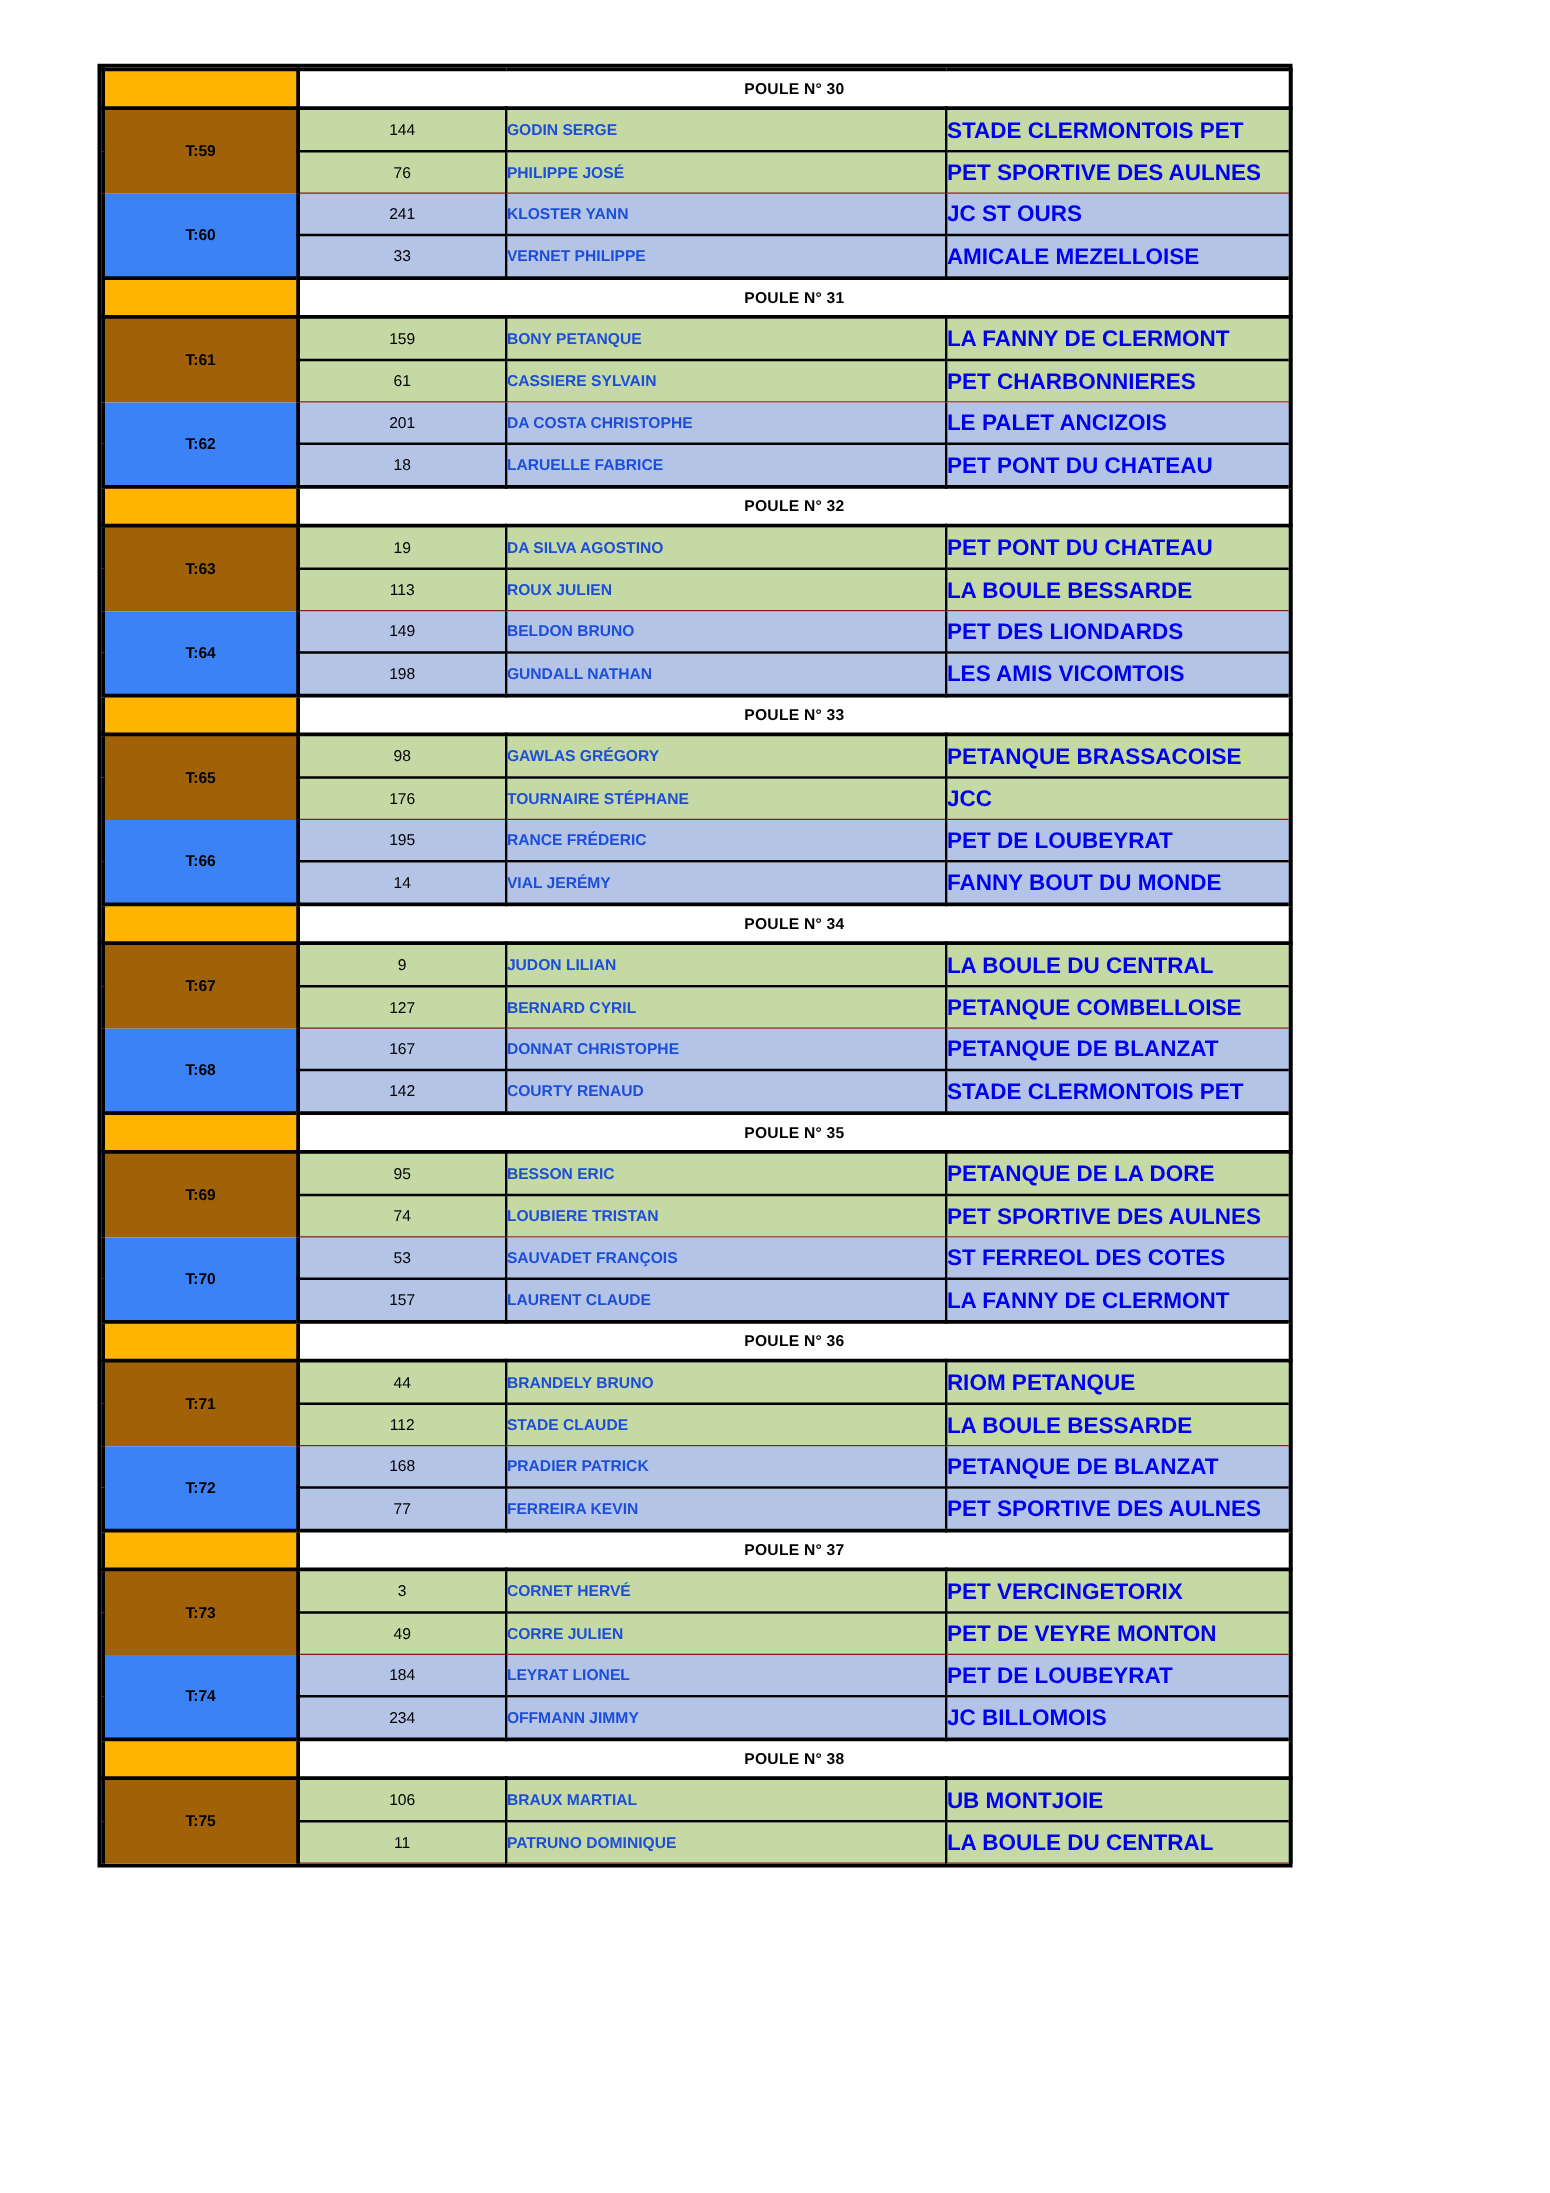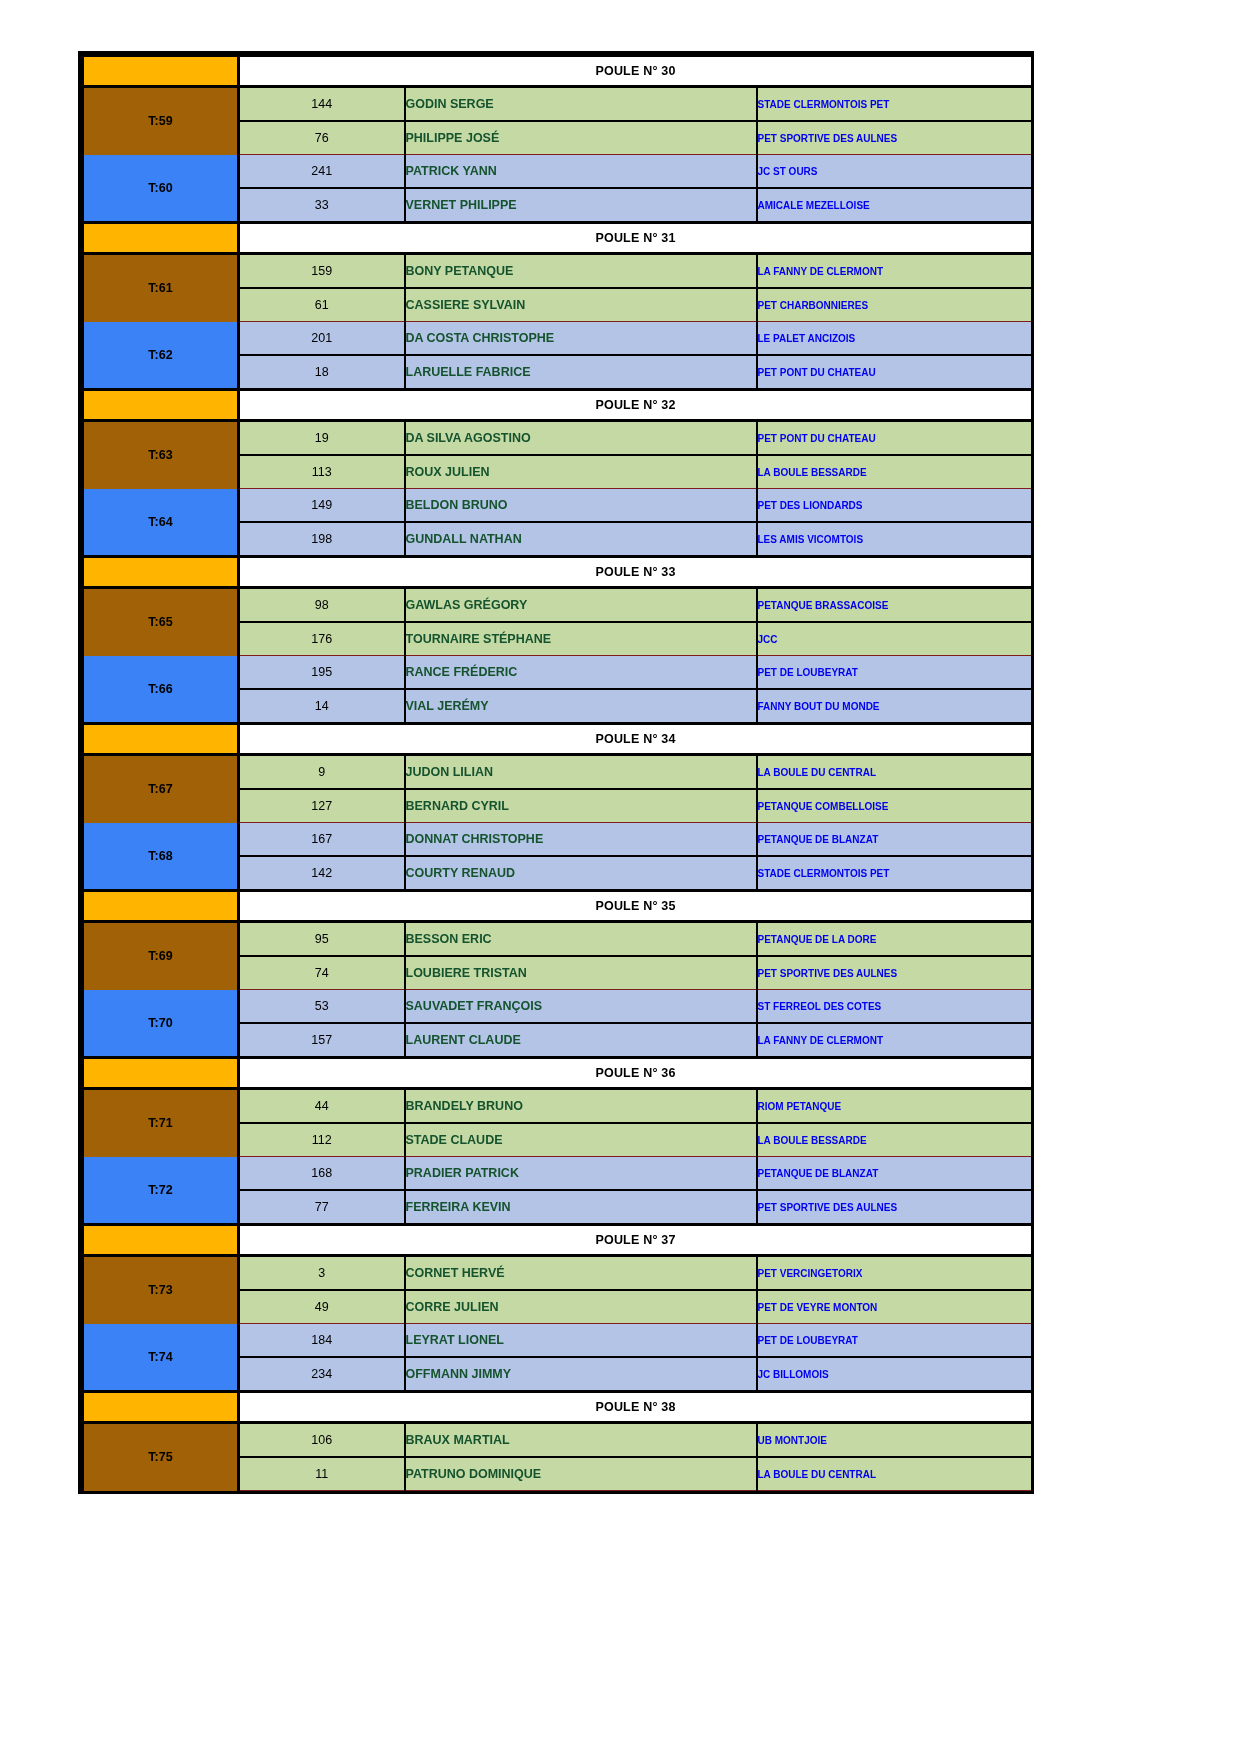--- a/index.html
+++ b/index.html
@@ -82,28 +82,28 @@
     text-align: center;
     font-size: 12.5px;
     font-weight: normal;
     color: #000000;
   }
   td.pname {
     border-right: 2px solid #000000;
     padding-left: 6px;
     font-size: 12.5px;
     font-weight: bold;
-    color: #14532d;
+    color: #1d4ed8;
     white-space: nowrap;
     overflow: hidden;
   }
   td.club {
     border-right: 3px solid #000000;
     padding-left: 6px;
-    font-size: 10px;
+    font-size: 18px;
     font-weight: bold;
     color: #0000ee;
     white-space: nowrap;
     overflow: hidden;
   }
 
   
   tr.player-row.first > td.num,
   tr.player-row.first > td.pname,
   tr.player-row.first > td.club {
@@ -146,21 +146,21 @@
             <td class="club">STADE CLERMONTOIS PET</td>
           </tr>
           <tr class="player-row last band-green">
             <td class="num">76</td>
             <td class="pname">PHILIPPE JOSÉ</td>
             <td class="club">PET SPORTIVE DES AULNES</td>
           </tr>
           <tr class="player-row first band-blue">
             <td class="terrain" rowspan="2">T:60</td>
             <td class="num">241</td>
-            <td class="pname">PATRICK YANN</td>
+            <td class="pname">KLOSTER YANN</td>
             <td class="club">JC ST OURS</td>
           </tr>
           <tr class="player-row last band-blue">
             <td class="num">33</td>
             <td class="pname">VERNET PHILIPPE</td>
             <td class="club">AMICALE MEZELLOISE</td>
           </tr>
           <tr class="pool-head">
             <td class="pool-tab"></td>
             <td class="pool-title" colspan="3">POULE N° 31</td>

